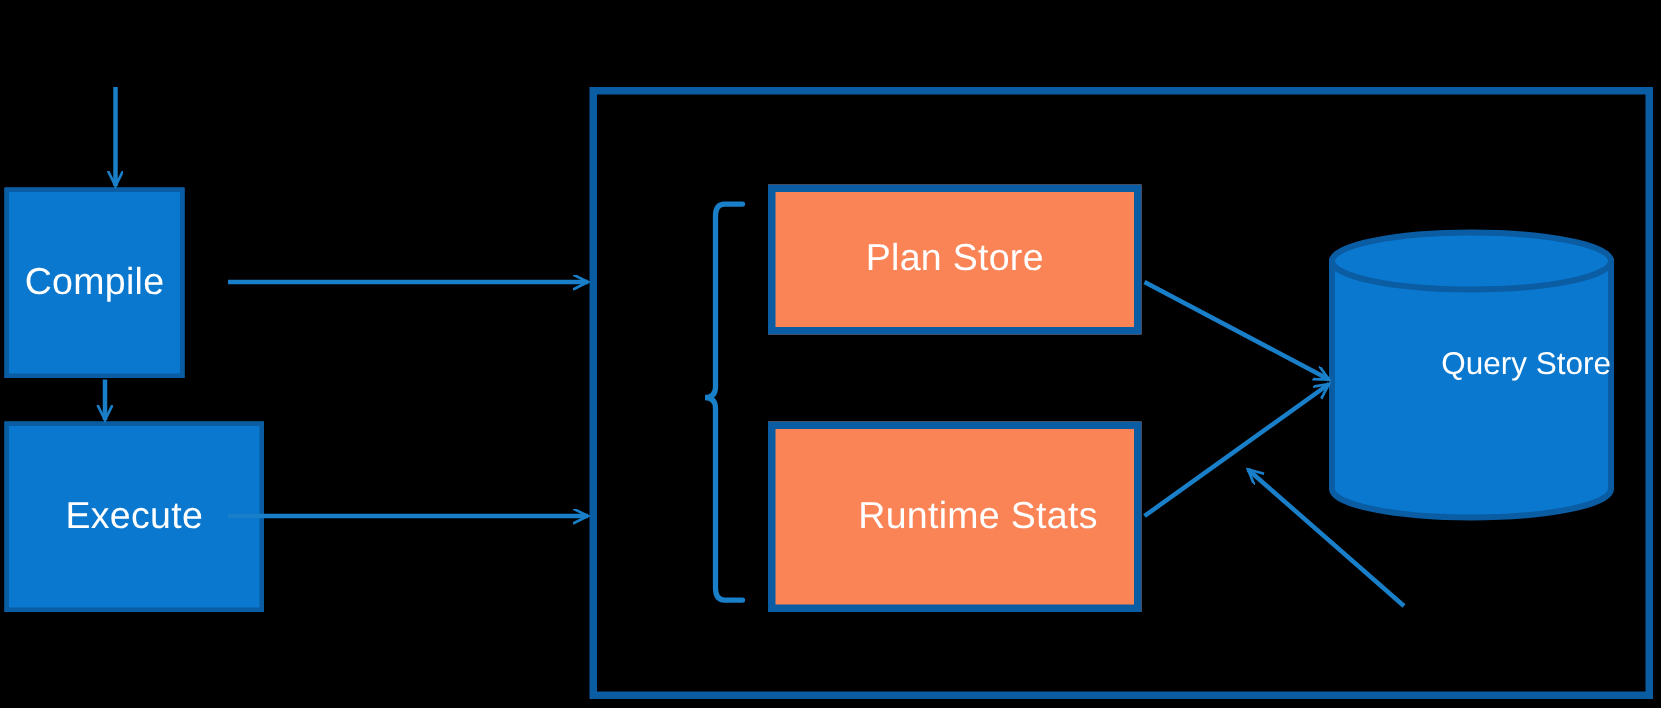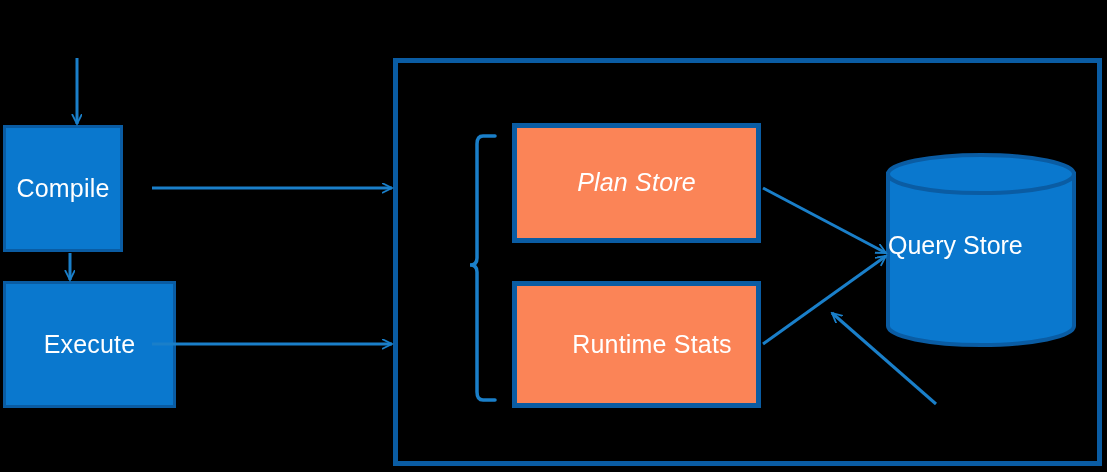--- a/index.html
+++ b/index.html
@@ -38,22 +38,22 @@
   }
   .outer-frame {
     position: absolute;
     box-sizing: border-box;
     border: 5px solid #0a5ca3;
     background: transparent;
   }
   .cyl-label {
     position: absolute;
     color: #ffffff;
-    font-size: 25px;
-    text-align: left;
+    font-size: 21px;
+    text-align: right;
     line-height: 1.2;
     pointer-events: none;
     width: 186px;
     left: 888px;
     top: 230px;
   }
   svg.overlay {
     position: absolute;
     left: 0;
     top: 0;
@@ -71,21 +71,21 @@
   <div class="outer-frame" style="left:393px; top:58px; width:709px; height:408px;"></div>
 
   <div class="node blue-box" style="left:3px; top:125px; width:120px; height:127px;">
     <span>Compile</span>
   </div>
 
   <div class="node blue-box" style="left:3px; top:281px; width:173px; height:127px;">
     <span>Execute</span>
   </div>
 
-  <div class="node orange-box" style="left:512px; top:123px; width:249px; height:120px;font-style:italic;">
+  <div class="node orange-box" style="left:512px; top:123px; width:249px; height:100px;">
     <span>Plan Store</span>
   </div>
 
   <div class="node orange-box" style="left:512px; top:281px; width:249px; height:127px;padding-left:31px;">
     <span>Runtime Stats</span>
   </div>
 
   <svg class="overlay" viewBox="0 0 1107 472">
     <defs>
       <marker id="arrowOpen" markerWidth="12" markerHeight="12" refX="10" refY="5" orient="auto" markerUnits="userSpaceOnUse">

